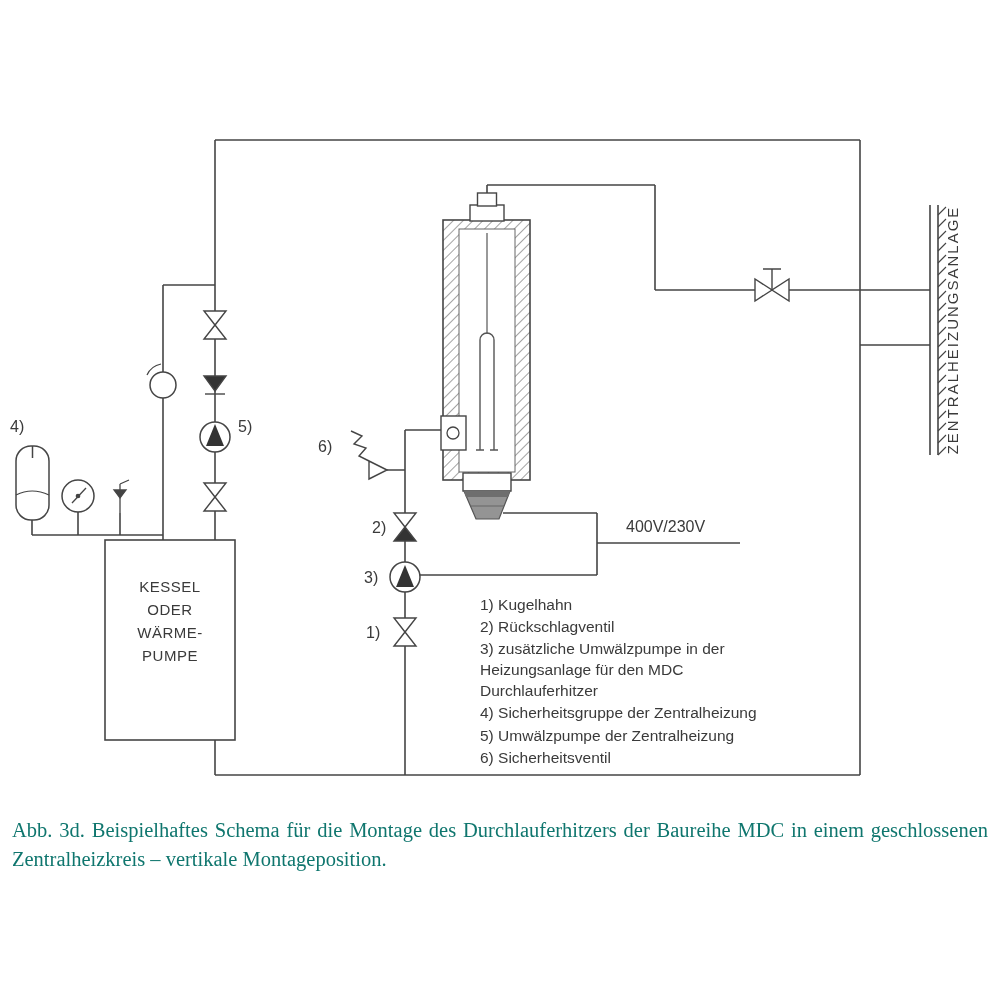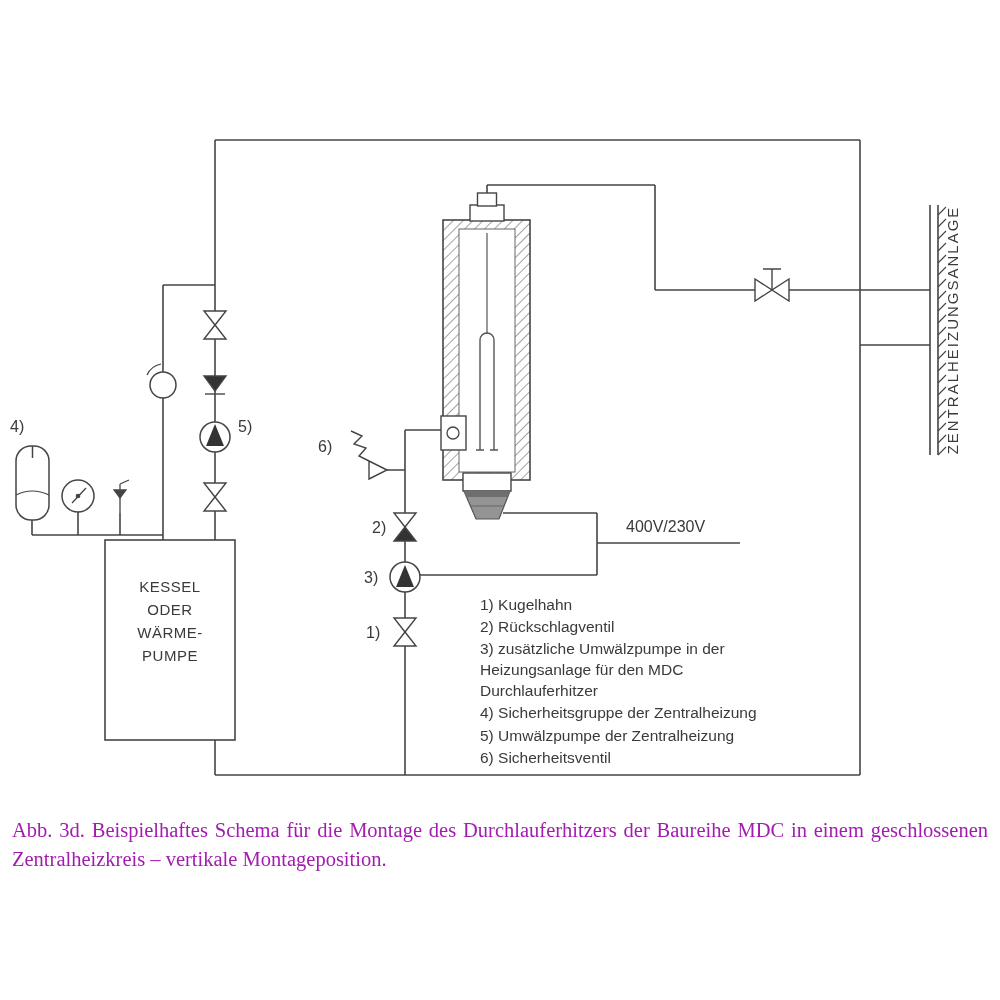--- a/index.html
+++ b/index.html
@@ -21,21 +21,21 @@
     left: 0;
   }
   .caption {
     position: absolute;
     top: 816px;
     left: 12px;
     width: 976px;
     font-family: "Liberation Serif", serif;
     font-size: 20.5px;
     line-height: 1.42;
-    color: #a21caf;
+    color: #0f766e;
     text-align: justify;
   }
   svg text {
     font-family: "Liberation Sans", sans-serif;
     fill: #3a3a3a;
   }
 </style>
 </head>
 <body>
 

